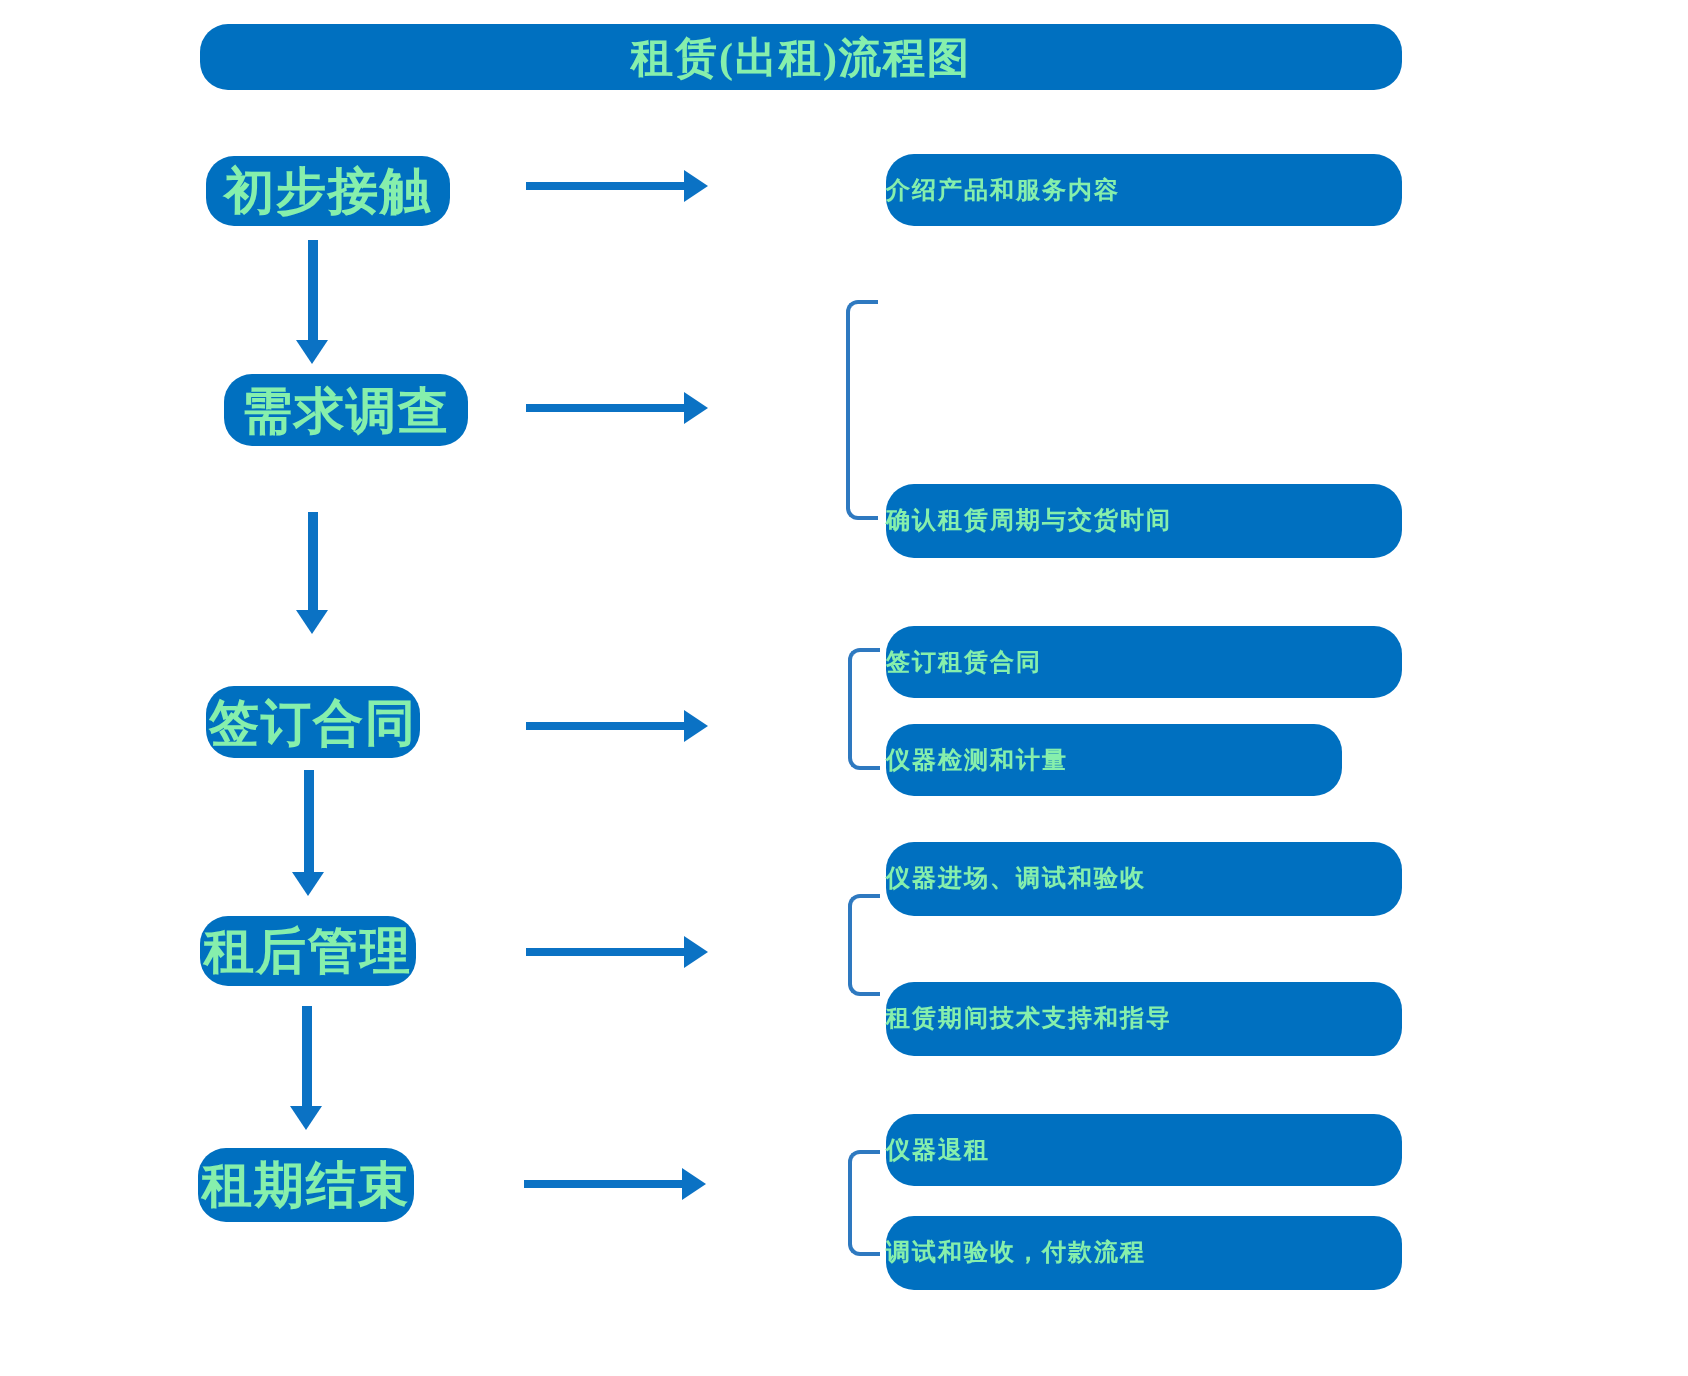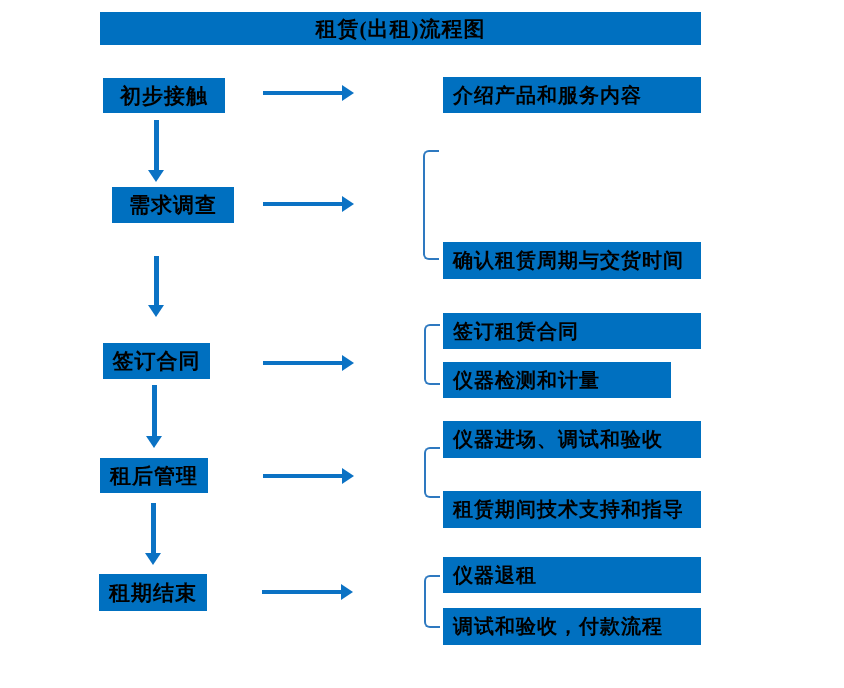--- a/index.html
+++ b/index.html
@@ -7,30 +7,31 @@
   .canvas {
     position:relative;
     width:844px; height:688px;
     background:#ffffff;
     overflow:hidden;
     font-family:"Liberation Serif", serif;
   }
   .box {
     position:absolute;
     background:#0070c0;
-    color:#000000;
+    color:#86efac;
     font-weight:bold;
     display:flex;
     align-items:center;
     letter-spacing:1px;
     white-space:nowrap;
+    border-radius:14px;
   }
   .titlebar { justify-content:center; font-size:21px; }
-  .step     { justify-content:center; font-size:21px; }
-  .detail   { justify-content:flex-start; font-size:20px; padding-left:10px; }
+  .step     { justify-content:center; font-size:25px; }
+  .detail   { justify-content:flex-start; font-size:12px; padding-left:0; }
 
   
   .harrow { position:absolute; width:91px; height:16px; }
   .harrow .shaft {
     position:absolute; left:0; right:11px; top:6px; height:4px;
     background:#0b72c4; display:block;
   }
   .harrow .head {
     position:absolute; right:0; top:0; width:0; height:0; display:block;
     border-top:8px solid transparent;

